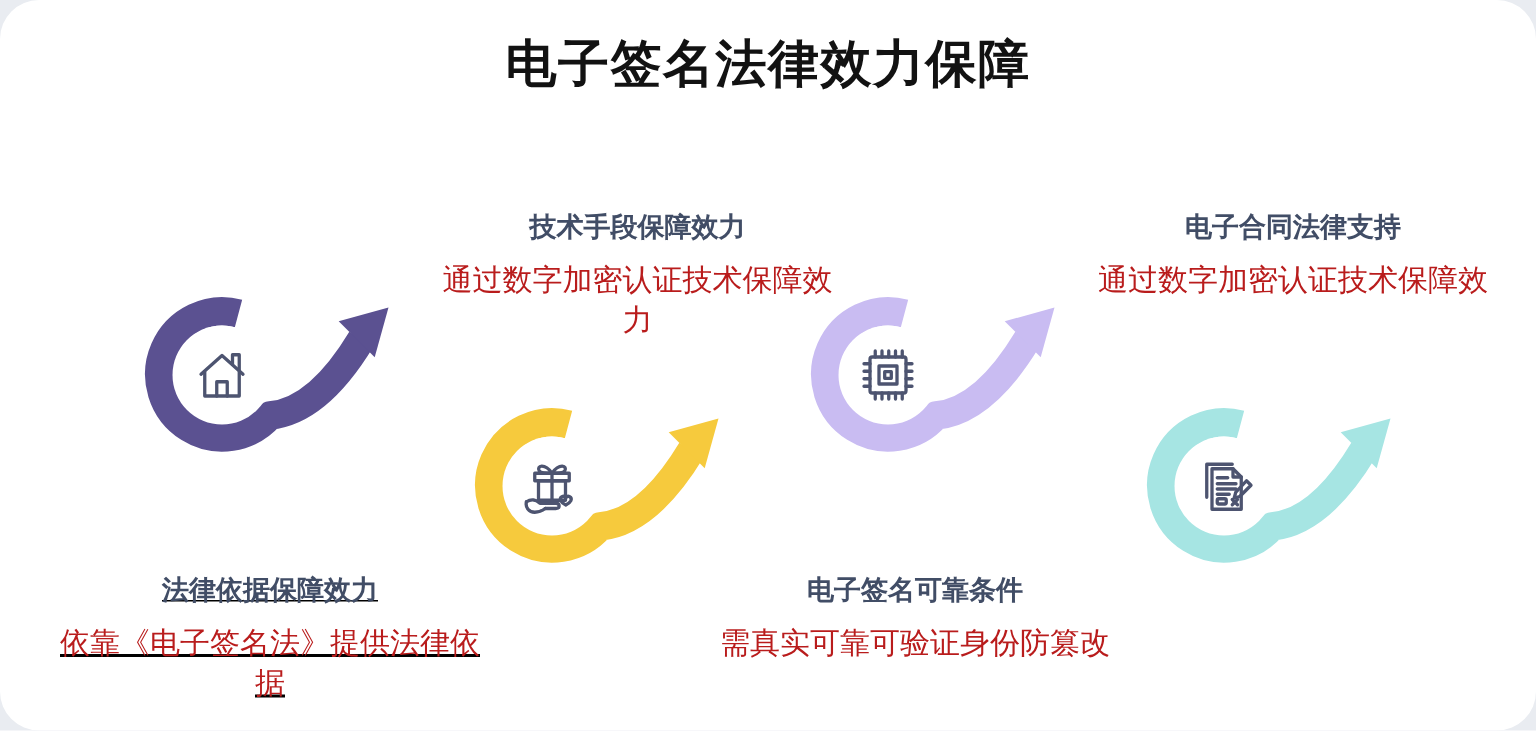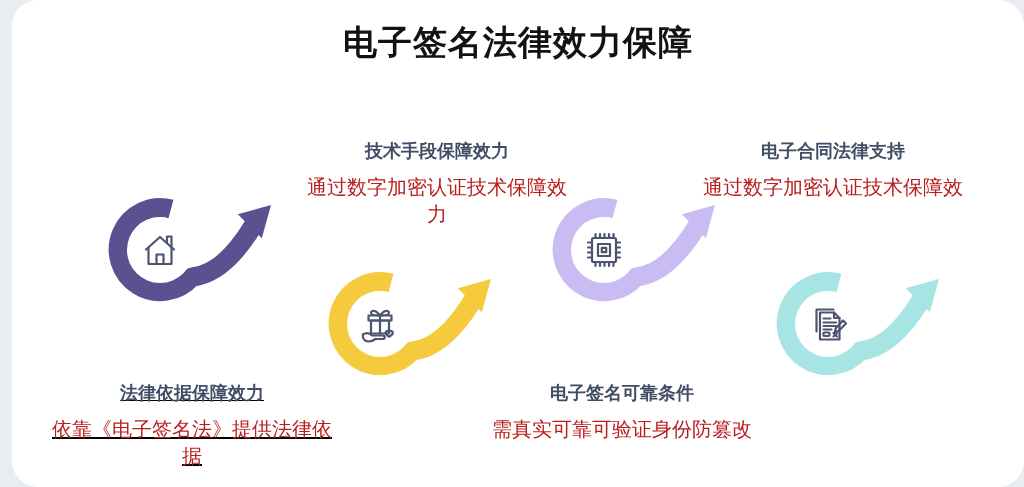--- a/index.html
+++ b/index.html
@@ -7,21 +7,20 @@
     width:1024px; height:487px;
     background:#e9ecf1;
     font-family:"Liberation Sans", sans-serif;
     position:relative;
   }
   .card {
     position:absolute; inset:0;
     background:#ffffff;
     border-radius:26px;
     overflow:hidden;
-    margin-left:12px;
   }
   .main-title {
     position:absolute; top:20px; left:0; right:0;
     text-align:center;
     font-size:34px; font-weight:800;
     color:#121212;
     letter-spacing:1px;
   }
   .step-text {
     position:absolute; width:310px;
@@ -118,21 +117,21 @@
     <g transform="translate(30,40)" fill="none" stroke-width="2.2" stroke-linecap="round" stroke-linejoin="round" stroke="#4d5470">
       <path d="M10.5 29.5 V7.5 H27.5"></path>
       <path d="M14 10.5 H28 L33.5 16 V37.5 H14 Z"></path>
       <path d="M28 10.5 V16 H33.5"></path>
       <path d="M17.5 16.5 H24.5 M17.5 20.5 H30 M17.5 24 H30 M17.5 27.5 H25.5"></path>
       <rect x="17.5" y="30.5" width="6" height="3.5" rx="1"></rect>
       <path d="M27.5 31 L31 34.5 M31 31 L27.5 34.5"></path>
       <path d="M37 18.5 L40 21.5 L32.5 29 L28.8 30 L29.8 26.3 Z"></path>
     </g>
   </svg>
-  <div class="step-text" style="left:666px; top:134px;">
+  <div class="step-text" style="left:707px; top:134px;">
     <div class="step-title">电子合同法律支持</div>
     <div class="step-sub">
       <span>通过数字加密认证技术保障效</span>
       <span></span>
     </div>
   </div>
 
 </div>
 
 </body></html>

